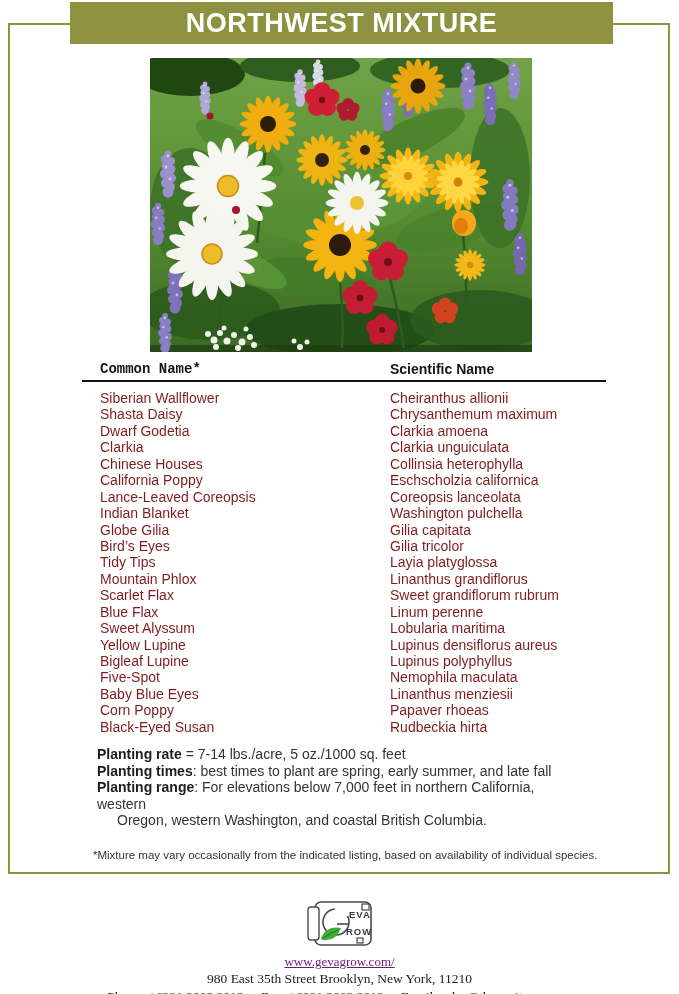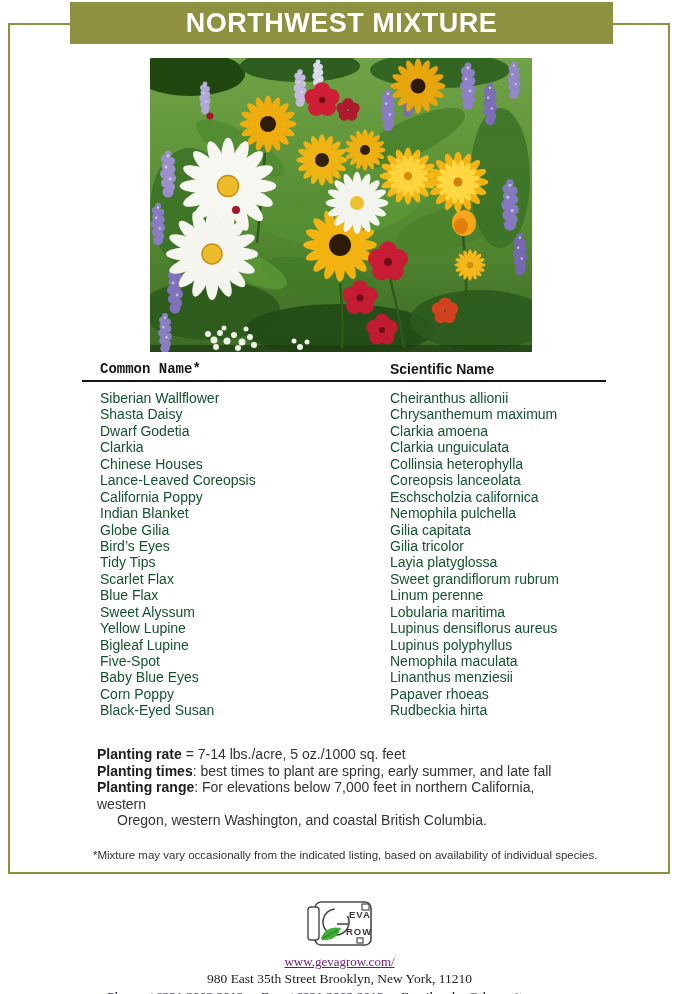--- a/index.html
+++ b/index.html
@@ -11,21 +11,21 @@
         color:#ffffff;font-weight:bold;font-size:27px;letter-spacing:0.5px;
         text-align:center;line-height:43px;}
   .photo{position:absolute;left:150px;top:58px;width:382px;height:294px;}
   .photo svg{display:block;width:100%;height:100%;}
 
   .table-head{position:absolute;left:82px;top:361px;width:524px;height:19px;
         border-bottom:2.5px solid #141414;font-weight:bold;color:#161616;font-size:14px;}
   .table-head .h-common{position:absolute;left:18px;top:0;font-family:Liberation Mono, monospace;}
   .table-head .h-sci{position:absolute;left:308px;top:0;}
 
-  .rows{position:absolute;left:100px;top:390px;width:500px;font-size:14px;color:#14532d;}
+  .rows{position:absolute;left:100px;top:390px;width:500px;font-size:14px;color:#7f1d1d;}
   .row{display:flex;height:16.45px;line-height:16.45px;white-space:nowrap;}
   .row .common{width:290px;}
 
   .planting{position:absolute;left:97px;top:746px;width:540px;font-size:14px;
         color:#333333;line-height:16.6px;}
   .planting .pl-line{white-space:nowrap;}
   .planting b{color:#1d1d1d;}
   .planting .indent{padding-left:20px;}
 
   .footnote{position:absolute;left:93px;top:849px;width:520px;font-size:11.5px;color:#333;}
@@ -240,42 +240,46 @@
       </div>
       <div class="row">
         <span class="common">Clarkia</span>
         <span class="sci">Clarkia unguiculata</span>
       </div>
       <div class="row">
         <span class="common">Chinese Houses</span>
         <span class="sci">Collinsia heterophylla</span>
       </div>
       <div class="row">
+        <span class="common">California Poppy</span>
+        <span class="sci">Eschscholzia californica</span>
+      </div>
+      <div class="row">
         <span class="common">Lance-Leaved Coreopsis</span>
         <span class="sci">Coreopsis lanceolata</span>
       </div>
       <div class="row">
-        <span class="common">California Poppy</span>
-        <span class="sci">Eschscholzia californica</span>
-      </div>
-      <div class="row">
         <span class="common">Indian Blanket</span>
-        <span class="sci">Nemophila pulchella</span>
+        <span class="sci">Washington pulchella</span>
       </div>
       <div class="row">
         <span class="common">Globe Gilia</span>
         <span class="sci">Gilia capitata</span>
       </div>
       <div class="row">
         <span class="common">Bird’s Eyes</span>
         <span class="sci">Gilia tricolor</span>
       </div>
       <div class="row">
         <span class="common">Tidy Tips</span>
         <span class="sci">Layia platyglossa</span>
+      </div>
+      <div class="row">
+        <span class="common">Mountain Phlox</span>
+        <span class="sci">Linanthus grandiflorus</span>
       </div>
       <div class="row">
         <span class="common">Scarlet Flax</span>
         <span class="sci">Sweet grandiflorum rubrum</span>
       </div>
       <div class="row">
         <span class="common">Blue Flax</span>
         <span class="sci">Linum perenne</span>
       </div>
       <div class="row">

